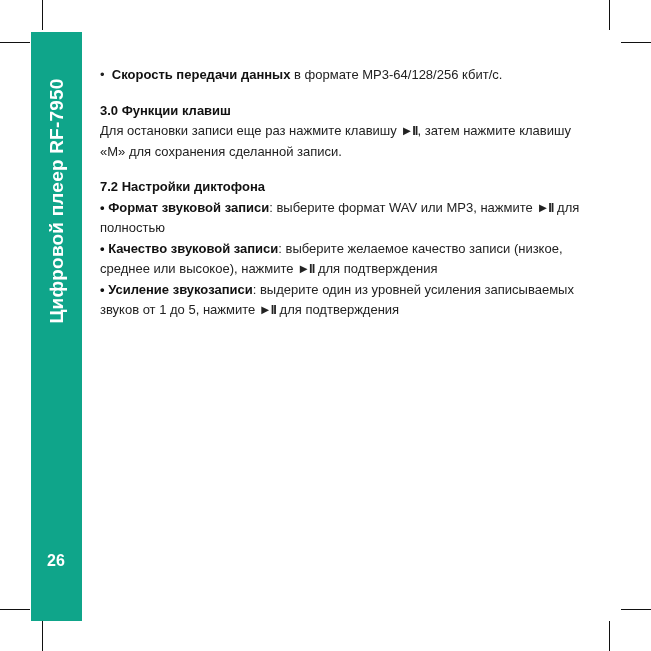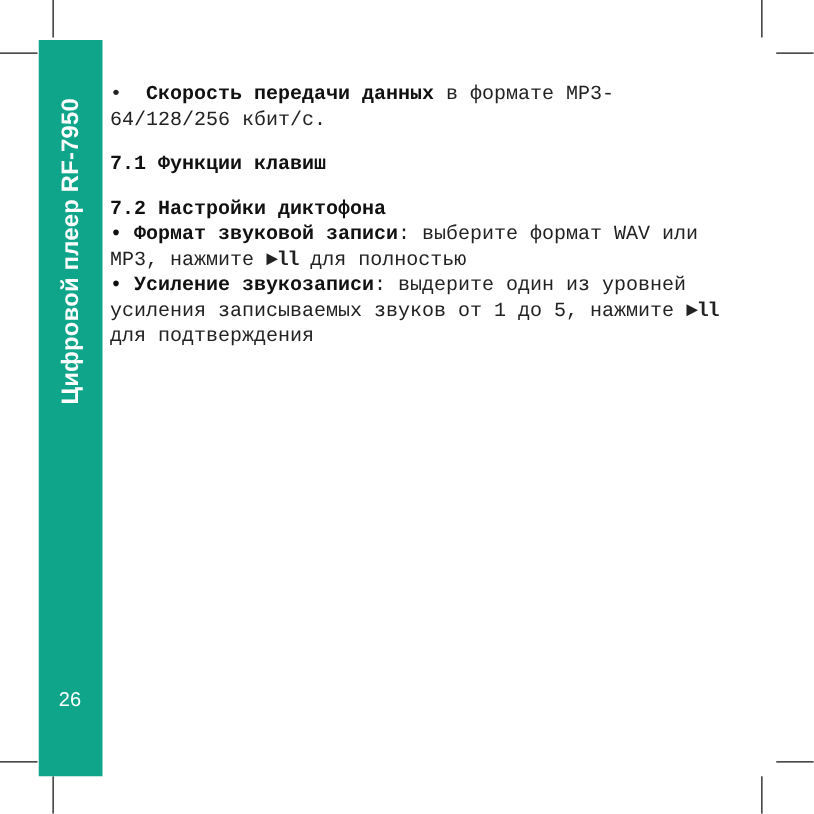--- a/index.html
+++ b/index.html
@@ -41,33 +41,32 @@
       font-size: 19px;
       letter-spacing: 0.2px;
     }
     .page-number {
       position: absolute;
       left: 31px;
       width: 50px;
       top: 552px;
       text-align: center;
       color: #ffffff;
-      font-weight: normal;
+      font-weight: bold;
       font-size: 16px;
     }
 
     .content {
       position: absolute;
-      left: 88px;
+      left: 100px;
       top: 65px;
       width: 490px;
-      font-size: 16px;
+      font-size: 13px;
       line-height: 20.5px;
       color: #222222;
-      font-family: Liberation Mono, monospace;
     }
     .content p {
       margin: 0;
     }
     .content .gap {
       height: 15px;
     }
     .content b {
       font-weight: bold;
       color: #111111;
@@ -94,25 +93,31 @@
 <div class="page-number">26</div>
 
 <div class="content">
   <p>
     <span>•</span>&nbsp;
     <b>Скорость передачи данных</b><span> в формате MP3-64/128/256 кбит/с.</span>
   </p>
 
   <div class="gap"></div>
 
-  <p><b>7.1 Функции клавиш</b></p>
+  <p><b>3.0 Функции клавиш</b></p>
+  <p>
+    <span>Для остановки записи еще раз нажмите клавишу </span><span class="sym">►ll</span><span>, затем нажмите клавишу «M» для сохранения сделанной записи.</span>
+  </p>
 
   <div class="gap"></div>
 
   <p><b>7.2 Настройки диктофона</b></p>
 
   <p>
     <b>• </b><b>Формат  звуковой записи</b><span>: выберите формат  WAV или MP3, нажмите </span><span class="sym">►ll</span><span> для полностью</span>
   </p>
   <p>
+    <b>• </b><b>Качество звуковой записи</b><span>: выберите желаемое качество записи (низкое, среднее или высокое), нажмите </span><span class="sym">►ll</span><span> для подтверждения</span>
+  </p>
+  <p>
     <b>• </b><b>Усиление звукозаписи</b><span>: выдерите один из уровней усиления записываемых звуков от 1 до 5, нажмите </span><span class="sym">►ll</span><span> для подтверждения</span>
   </p>
 </div>
 
 </body></html>

